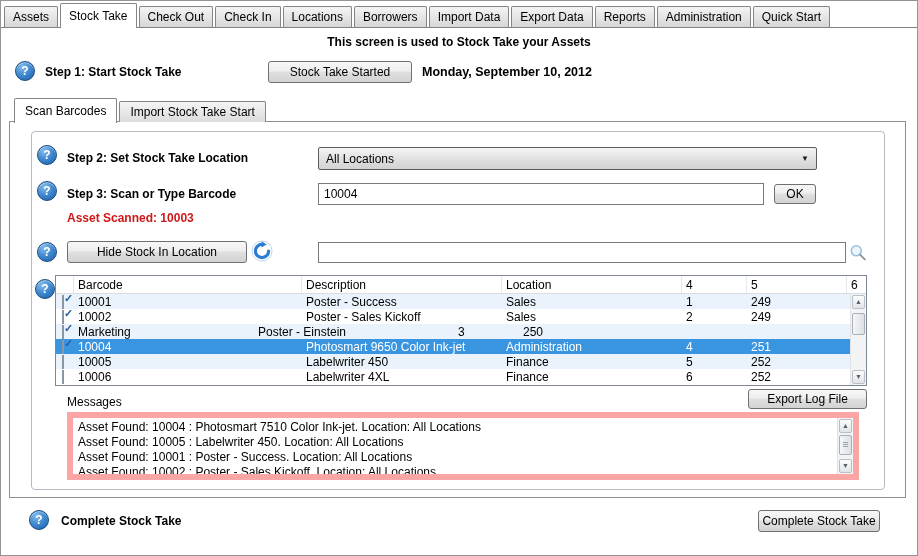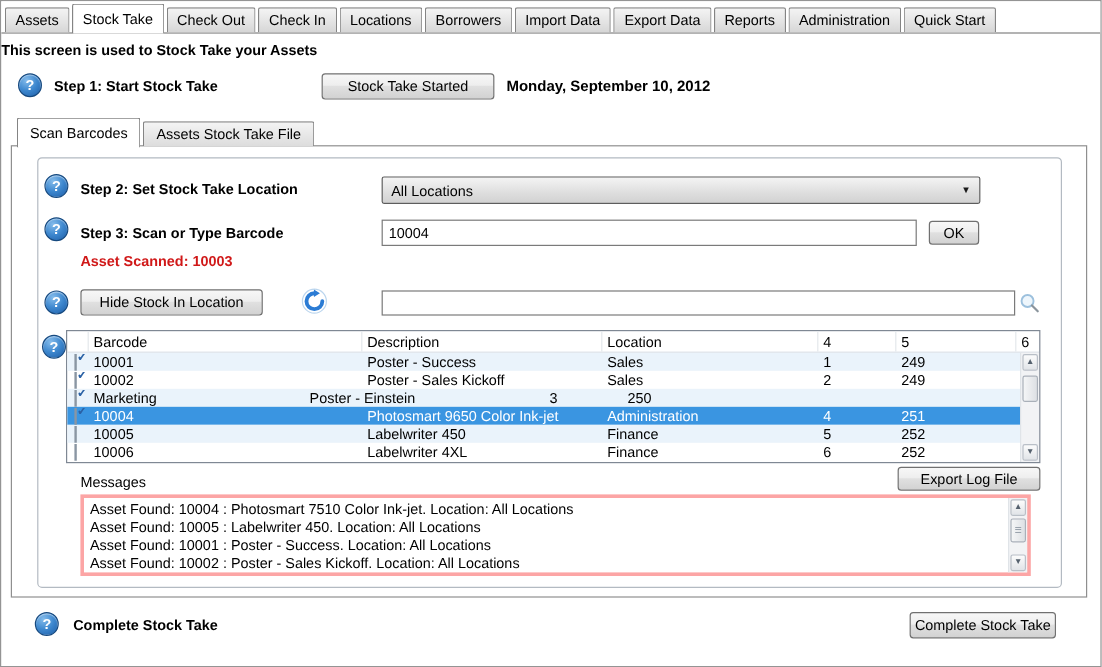--- a/index.html
+++ b/index.html
@@ -20,21 +20,21 @@
     font-size: 12px; color: #000; white-space: nowrap;
     background: linear-gradient(#f4f4f4, #e4e4e4 55%, #d6d6d6);
     border: 1px solid #848484; border-bottom: none;
     border-radius: 2px 2px 0 0; cursor: default;
   }
   .tab.active {
     height: 25px; line-height: 24px; background: #fff;
     margin-bottom: -1px; z-index: 2; position: relative;
   }
 
-  .subtitle { position: absolute; top: 34px; left: 0; width: 100%; font-weight: bold; font-size: 12px; }
+  .subtitle { position: absolute; top: 34px; left: 0; width: 100%; text-align: center; font-weight: bold; font-size: 12px; }
 
   
   .help {
     position: absolute; width: 20px; height: 20px; border-radius: 50%;
     background: radial-gradient(circle at 35% 28%, #85bceb 0%, #3e88cf 48%, var(--help-blue, #1c5ca6) 100%);
     border: 1px solid #16497f; color: #fff; font-weight: bold; font-size: 12px;
     text-align: center; line-height: 18px; cursor: pointer;
     box-shadow: inset 0 1px 1px rgba(255,255,255,.5);
   }
 
@@ -118,21 +118,21 @@
   }
   .sthumb.grip::after {
     content: ""; position: absolute; left: 3px; right: 3px; top: 50%; height: 6px; margin-top: -3px;
     background: repeating-linear-gradient(to bottom, #9aa3ad 0 1px, transparent 1px 2px);
   }
 
   
   .msg-label { position: absolute; left: 66px; top: 394px; font-size: 12px; color: #000; }
   .msgbox {
     position: absolute; left: 66px; top: 411px; width: 792px; height: 68px;
-    border: 3px solid #fca5a5; background: #fff; font-size: 12px; line-height: 15px;
+    border: 6px solid #fca5a5; background: #fff; font-size: 12px; line-height: 15px;
     padding: 2px 20px 2px 5px; overflow: hidden;
   }
   .msgbox .vscroll { top: 0; right: 0; bottom: 0; border-left: 1px solid #e0e4e8; }
 </style>
 </head>
 <body>
 
 <div class="window">
 
   <div class="tabstrip">
@@ -152,39 +152,39 @@
   <div class="subtitle">This screen is used to Stock Take your Assets</div>
 
   <div class="help" style="left:14px; top:60px;">?</div>
   <div class="bold-label" style="left:44px; top:64px;">Step 1: Start Stock Take</div>
   <div class="btn" style="left:267px; top:60px; width:144px; height:22px;">Stock Take Started</div>
   <div class="bold-label" style="left:421px; top:64px; font-size:12.5px;">Monday, September 10, 2012</div>
 
   <div class="panel"></div>
   <div class="inner-tabs">
     <div class="itab active">Scan Barcodes</div>
-    <div class="itab">Assets Stock Take File</div>
+    <div class="itab">Import Stock Take Start</div>
   </div>
   <div class="groupbox"></div>
 
   <div class="help" style="left:36px; top:144px;">?</div>
   <div class="bold-label" style="left:66px; top:150px;">Step 2: Set Stock Take Location</div>
   <div class="combo">
     <span>All Locations</span>
     <span class="caret">▼</span>
   </div>
 
   <div class="help" style="left:36px; top:180px;">?</div>
   <div class="bold-label" style="left:66px; top:186px;">Step 3: Scan or Type Barcode</div>
   <div class="input" style="left:317px; top:182px; width:446px; height:22px;">10004</div>
   <div class="btn" style="left:773px; top:183px; width:42px; height:20px;">OK</div>
   <div class="alert" style="left:66px; top:210px;">Asset Scanned: 10003</div>
 
   <div class="help" style="left:36px; top:241px;">?</div>
-  <div class="btn" style="left:66px; top:240px; width:152px; height:22px;">Hide Stock In Location</div>
+  <div class="btn" style="left:66px; top:240px; width:180px; height:22px;">Hide Stock In Location</div>
   <div class="icon-btn" style="left:250px; top:239px;">
     <svg width="22" height="22" viewBox="0 0 22 22">
       <circle cx="11" cy="11" r="10" fill="#fff" stroke="#bcd6ee" stroke-width="1"></circle>
       <path d="M11 4.4 a6.6 6.6 0 1 0 6.6 6.6" fill="none" stroke="#2c7cd4" stroke-width="3.2" stroke-linecap="round"></path>
       <path d="M10.6 1.2 L15.6 4.4 L10.6 7.6 Z" fill="#2c7cd4"></path>
     </svg>
   </div>
   <div class="input" style="left:317px; top:241px; width:528px; height:21px;"></div>
   <div class="icon-btn" style="left:847px; top:242px;">
     <svg width="20" height="20" viewBox="0 0 20 20">

